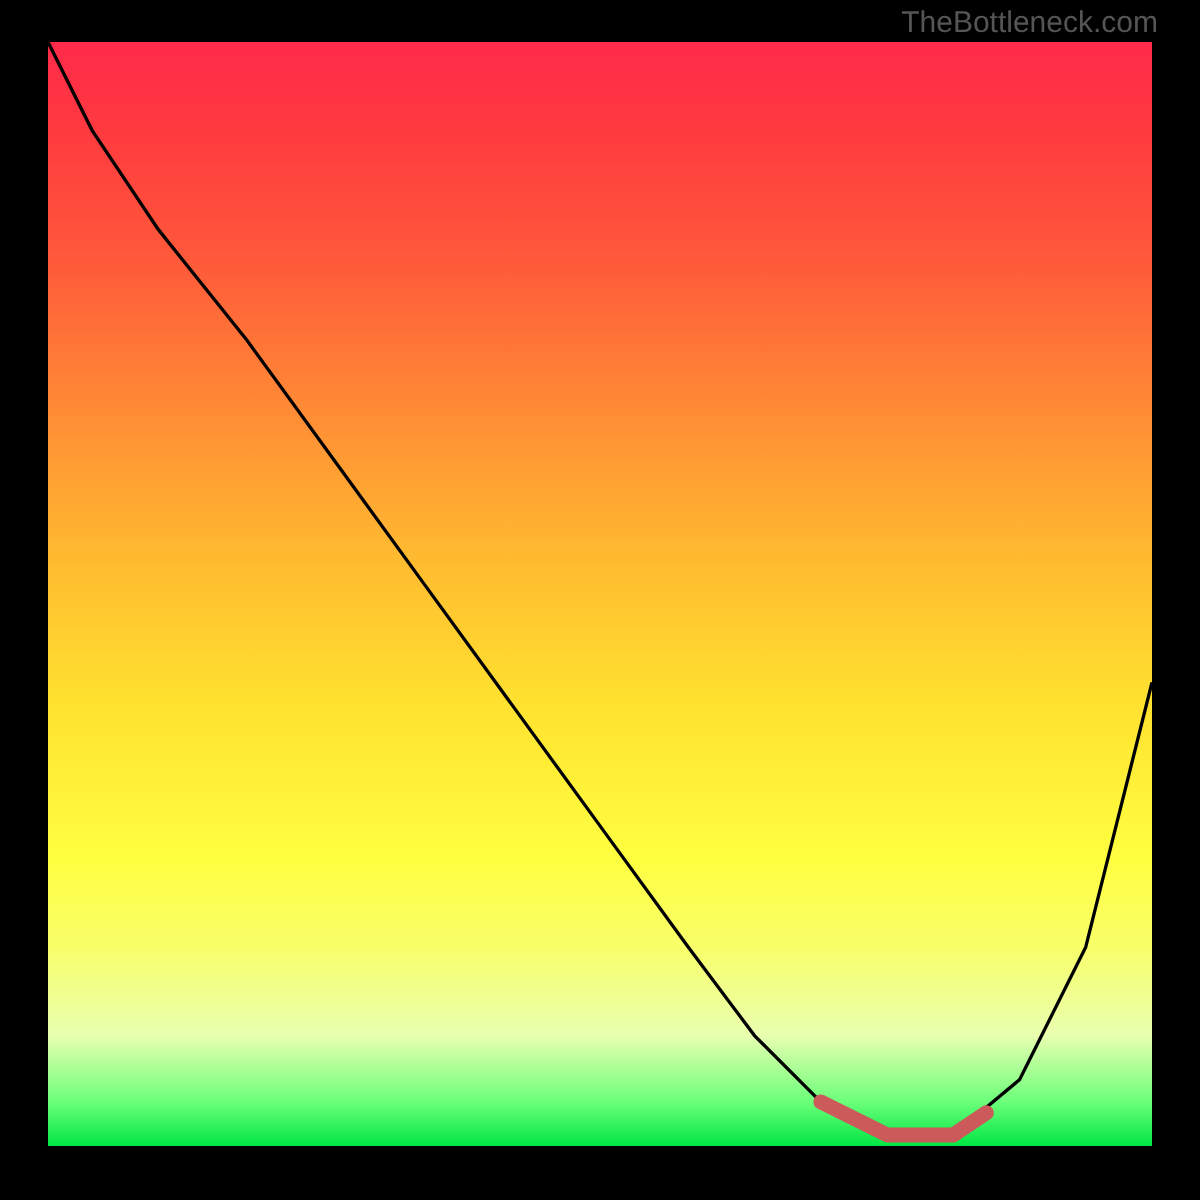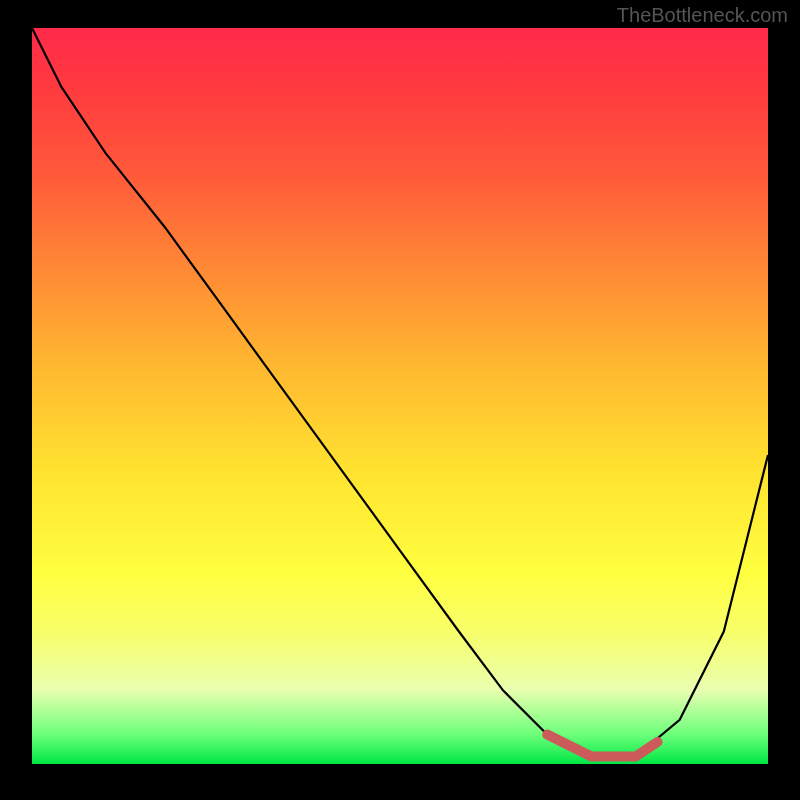--- a/index.html
+++ b/index.html
@@ -7,21 +7,21 @@
     padding: 0;
     width: 800px;
     height: 800px;
     background: #000;
     position: relative;
     font-family: Arial, sans-serif;
   }
   .watermark {
     position: absolute;
     top: 4px;
-    right: 12px;
+    right: 28px;
     color: #555;
     font-size: 20px;
     font-weight: 500;
     z-index: 10;
   }
   .plot-area {
     position: absolute;
     left: 32px;
     top: 28px;
     width: 736px;

